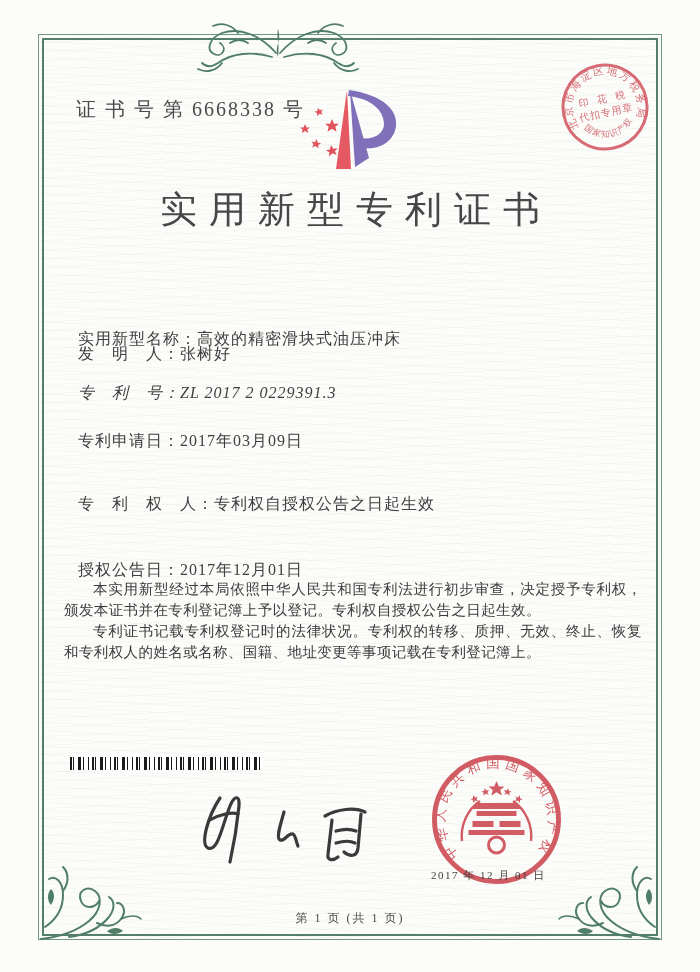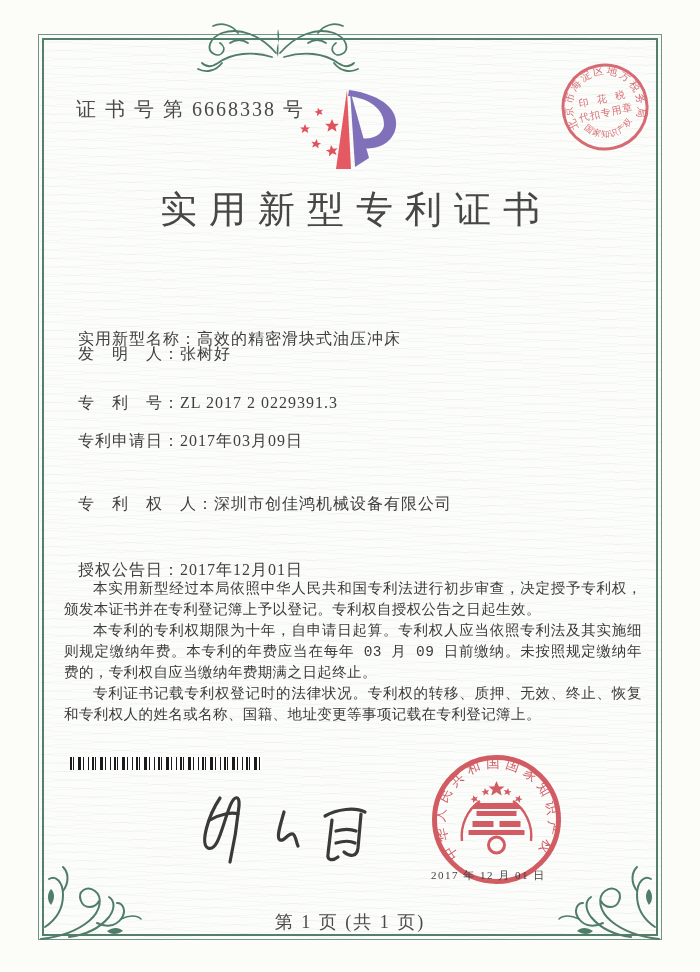--- a/index.html
+++ b/index.html
@@ -31,43 +31,43 @@
   .tax-stamp{position:absolute;left:546px;top:48px;transform:rotate(-12deg);opacity:.88;}
   .tax-stamp text{fill:#d25863;font-family:"Liberation Serif","DejaVu Serif",serif;}
   .ts-arc-top{font-size:10.5px;letter-spacing:2px;}
   .ts-arc-bottom{font-size:8.5px;letter-spacing:1px;}
   .ts-center1{font-size:10px;letter-spacing:3px;}
   .ts-center2{font-size:10px;letter-spacing:1px;}
   .fields{position:absolute;left:78px;top:289px;right:50px;font-size:16px;letter-spacing:1px;color:#404040;}
   .fields .row{position:absolute;left:0;white-space:nowrap;}
   .fields .row:nth-child(1){top:4px;margin-top:36px;}
   .fields .row:nth-child(2){top:55px;}
-  .fields .row:nth-child(3){top:104px;}
+  .fields .row:nth-child(3){top:94px;font-style:italic;}
   .fields .row:nth-child(4){top:142px;}
   .fields .row:nth-child(5){top:205px;}
   .fields .row:nth-child(6){top:271px;}
   .body-text{
     position:absolute;left:64px;top:579px;width:578px;
-    font-size:14.5px;line-height:21px;letter-spacing:0.4px;color:#3b3b3b;text-align:justify;font-family:Liberation Mono, monospace;
+    font-size:14.5px;line-height:21px;letter-spacing:0.4px;color:#3b3b3b;text-align:justify;
   }
   .body-text p{margin:0;text-indent:2em;}
   .barcode{
     position:absolute;left:70px;top:757px;width:192px;height:13px;
     background:repeating-linear-gradient(90deg,
       #1c1c1c 0 2px,#fff 2px 3px,#1c1c1c 3px 4px,#fff 4px 8px,
       #1c1c1c 8px 11px,#fff 11px 13px,#1c1c1c 13px 14px,#fff 14px 18px,
       #1c1c1c 18px 19px,#fff 19px 22px);
   }
   .signer{position:absolute;left:84px;top:812px;font-size:17px;letter-spacing:2px;color:#333;}
   .signer span{display:block;line-height:33px;}
   .signature{position:absolute;left:192px;top:786px;}
   .big-seal{position:absolute;left:414px;top:737px;opacity:.9;}
   .big-seal text{fill:#ce4b54;font-size:13.5px;letter-spacing:5px;font-family:"Liberation Serif","DejaVu Serif",serif;}
   .seal-date{position:absolute;left:431px;top:868px;font-size:11px;letter-spacing:1.5px;color:#474040;z-index:6;}
-  .footer{position:absolute;left:0;right:0;top:910px;text-align:center;font-size:18px;letter-spacing:2px;color:#4a4a4a;}
+  .footer{position:absolute;left:0;right:0;top:910px;text-align:center;font-size:12px;letter-spacing:2px;color:#4a4a4a;}
 </style>
 </head>
 <body>
 
 <div id="cert">
 
   <div class="frame-outer">
     <div class="frame-inner"></div>
   </div>
 
@@ -142,30 +142,29 @@
     <div class="row">
       <span>发　明　人：</span><span>张树好</span>
     </div>
     <div class="row">
       <span>专　利　号：</span><span>ZL 2017 2 0229391.3</span>
     </div>
     <div class="row">
       <span>专利申请日：</span><span>2017年03月09日</span>
     </div>
     <div class="row">
-      <span>专　利　权　人：</span><span>深圳市创佳鸿机械设备有限公司</span>
+      <span>专　利　权　人：</span><span>专利权自授权公告之日起生效</span>
     </div>
     <div class="row">
       <span>授权公告日：</span><span>2017年12月01日</span>
     </div>
   </div>
 
   <div class="body-text">
     <p>本实用新型经过本局依照中华人民共和国专利法进行初步审查，决定授予专利权，颁发本证书并在专利登记簿上予以登记。专利权自授权公告之日起生效。</p>
-    <p>本专利的专利权期限为十年，自申请日起算。专利权人应当依照专利法及其实施细则规定缴纳年费。本专利的年费应当在每年 03 月 09 日前缴纳。未按照规定缴纳年费的，专利权自应当缴纳年费期满之日起终止。</p>
     <p>专利证书记载专利权登记时的法律状况。专利权的转移、质押、无效、终止、恢复和专利权人的姓名或名称、国籍、地址变更等事项记载在专利登记簿上。</p>
   </div>
 
   <div class="barcode"></div>
 
 
   <svg class="signature" width="200" height="82" viewBox="0 0 200 82">
     <g fill="none" stroke="#3a3a3a" stroke-width="3.2" stroke-linecap="round">
       <path d="M28,12 C16,30 8,58 16,62 C26,66 30,40 38,20 C42,10 48,8 47,20 C45,40 42,58 38,76"></path>
       <path d="M18,34 C28,28 40,26 46,28"></path>

